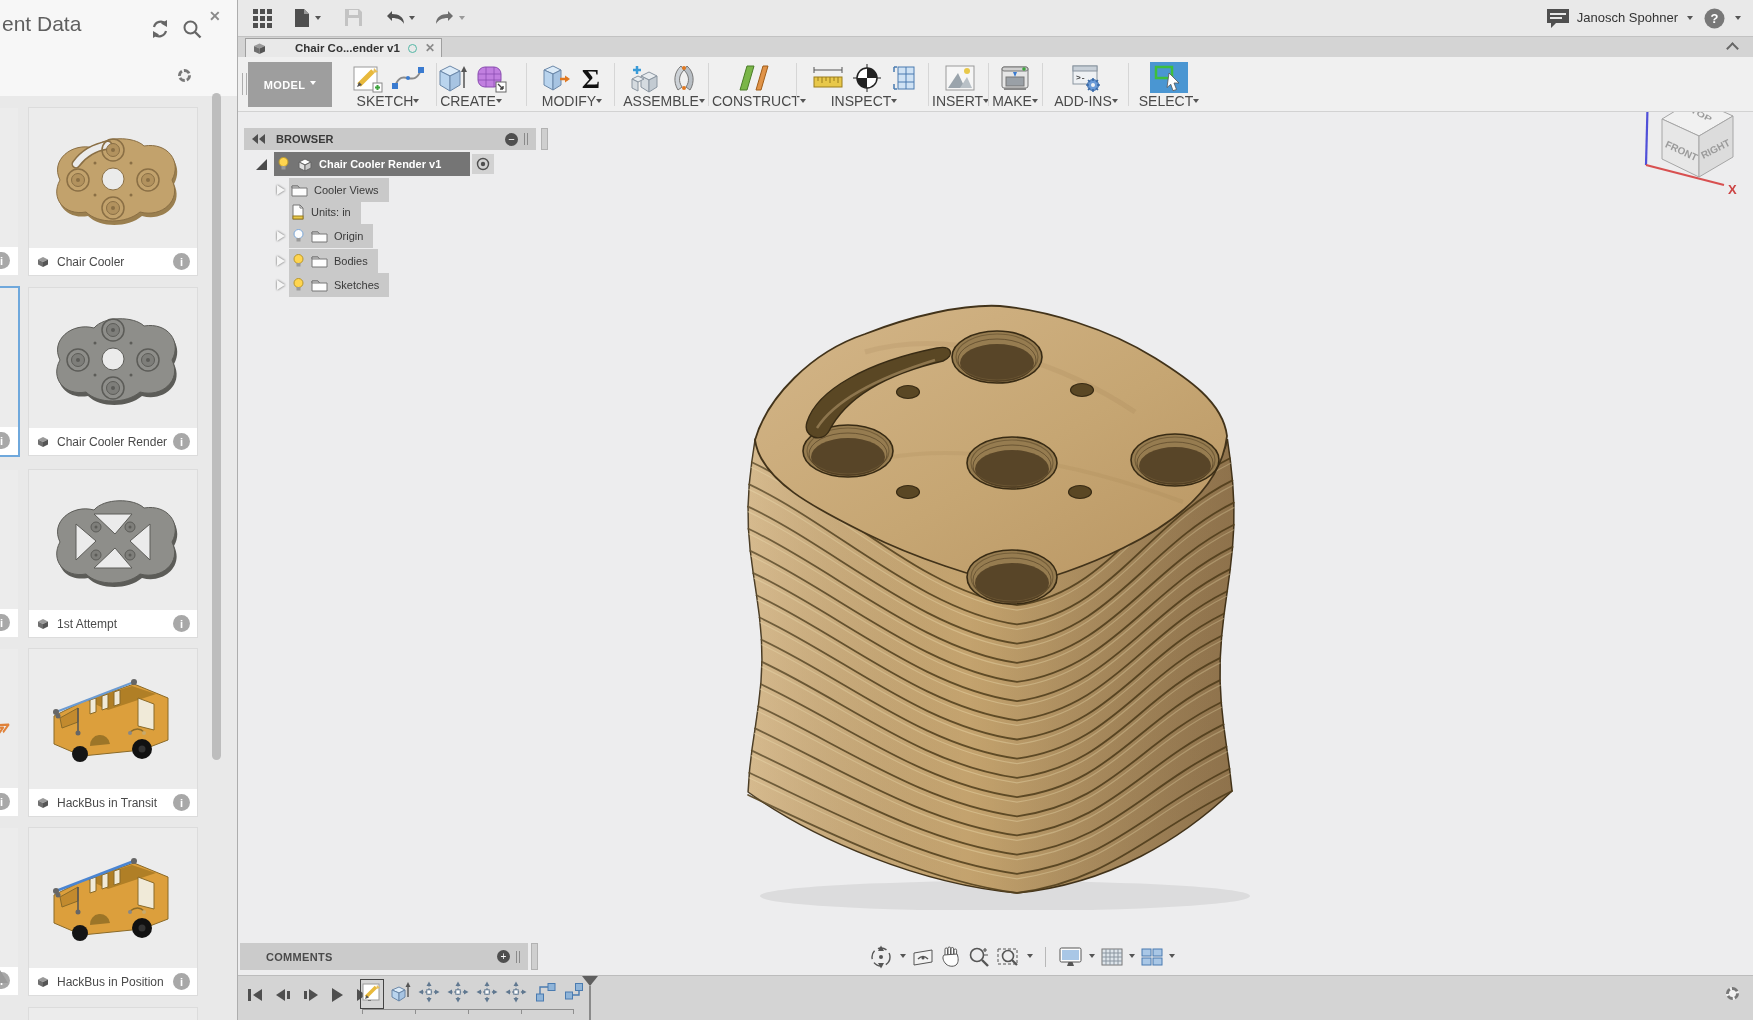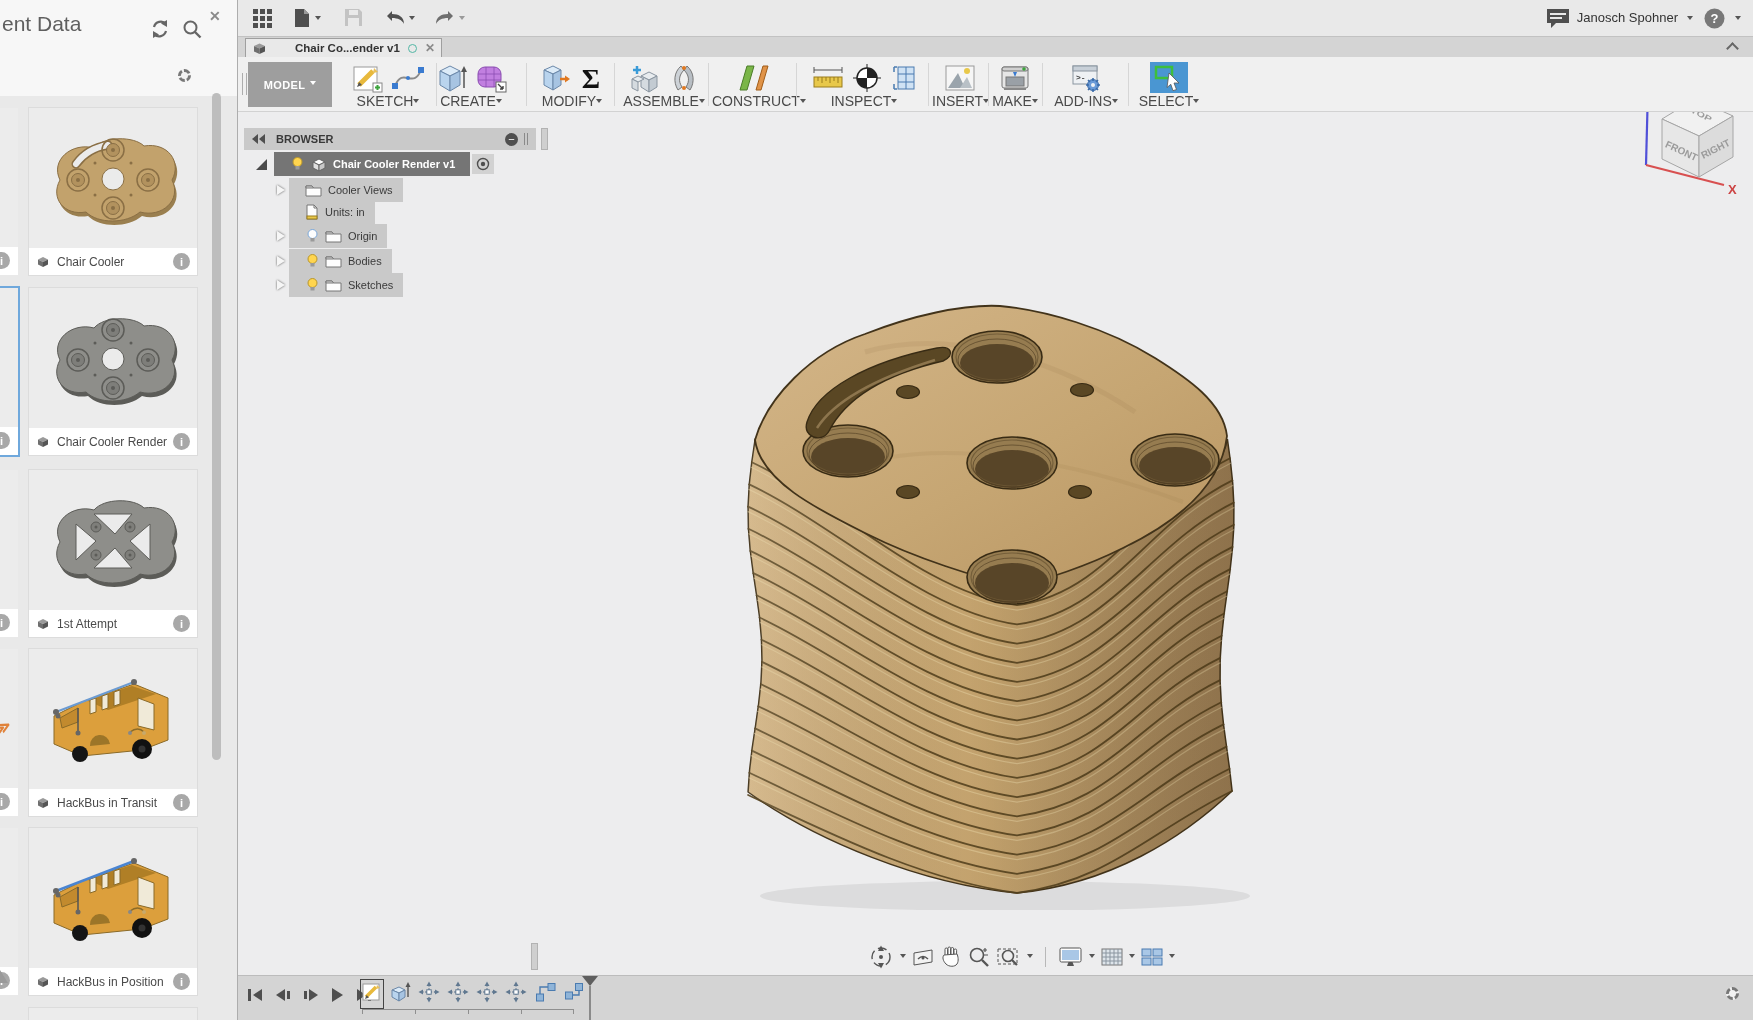--- a/index.html
+++ b/index.html
@@ -49,21 +49,21 @@
   .gearicon{width:13px;height:13px;border:3px dashed #777;border-radius:50%;background:#f2f2f2;cursor:pointer}
 
   
   .browser{position:absolute;left:244px;top:128px;width:310px;height:175px;z-index:25}
   .br-header{position:absolute;left:0;top:0;width:292px;height:22px;background:#c9c9c9;display:flex;align-items:center;padding:0 8px;cursor:default}
   .br-title{font-size:11px;font-weight:bold;color:#3a3a3a;margin-left:10px;flex:1}
   .minus-btn{width:13px;height:13px;border-radius:50%;background:#4f4f4f;color:#fff;font-size:11px;line-height:11px;display:flex;align-items:center;justify-content:center;cursor:pointer}
   .grip-v{width:4px;height:12px;border-left:1.5px solid #8a8a8a;border-right:1.5px solid #8a8a8a;margin-left:6px}
   .handle-strip{position:absolute;left:297px;top:0;width:7px;height:22px;background:#cfcfcf;border:1px solid #b2b2b2;cursor:pointer}
   .tree-row{position:absolute;height:20px;display:flex;align-items:center}
-  .row-bg{height:24px;display:flex;align-items:center;background:#c9c9c9;padding:0 10px 0 16px;cursor:pointer}
+  .row-bg{height:24px;display:flex;align-items:center;background:#c9c9c9;padding:0 10px 0 2px;cursor:pointer}
   .row-bg.dark{background:#757575}
   .tree-label{font-size:11px;color:#3a3a3a;margin-left:6px;white-space:nowrap}
   .tree-label.sel{color:#fff;font-weight:bold}
   .tri-exp{width:0;height:0;border-left:11px solid transparent;border-bottom:11px solid #4a4a4a;cursor:pointer}
   .tri-col{width:0;height:0;border-top:5.5px solid transparent;border-bottom:5.5px solid transparent;border-left:8px solid #f6f6f6;filter:drop-shadow(0 0 1px #555);cursor:pointer}
   .radio-box{width:22px;height:20px;background:#d2d2d2;display:flex;align-items:center;justify-content:center;margin-left:2px;cursor:pointer}
 
   
   .comments{position:absolute;left:240px;top:943px;width:288px;height:27px;background:#cbcbcb;display:flex;align-items:center;padding:0 8px;z-index:20;cursor:default}
   .comments-label{font-size:11px;font-weight:bold;color:#4a4a4a;margin-left:18px;flex:1;letter-spacing:.3px}
@@ -599,20 +599,25 @@
     <line x1="24" y1="92" x2="102" y2="112" stroke="#d85050" stroke-width="2.2"></line>
     <text x="106" y="121" font-size="13" font-weight="bold" fill="#cc4444" font-family="Liberation Sans,sans-serif">X</text>
     <polygon points="40,46 73,26 111,43 77,63" fill="#f1f1f1" stroke="#a6a6a6"></polygon>
     <polygon points="40,46 77,63 77,104 40,86" fill="#e7e7e7" stroke="#a6a6a6"></polygon>
     <polygon points="77,63 111,43 111,84 77,104" fill="#dcdcdc" stroke="#a6a6a6"></polygon>
     <text transform="translate(78,44) rotate(28) scale(1,0.72)" text-anchor="middle" font-size="11" font-weight="bold" fill="#9b9b9b" font-family="Liberation Sans,sans-serif">TOP</text>
     <text transform="translate(58,81) rotate(25)" text-anchor="middle" font-size="10" font-weight="bold" fill="#9b9b9b" font-family="Liberation Sans,sans-serif">FRONT</text>
     <text transform="translate(95,79) rotate(-27)" text-anchor="middle" font-size="10" font-weight="bold" fill="#9b9b9b" font-family="Liberation Sans,sans-serif">RIGHT</text>
   </svg>
 
+  <div class="comments">
+    <span class="comments-label">COMMENTS</span>
+    <span class="plus-btn">+</span>
+    <span class="grip-v"></span>
+  </div>
   <span class="comments-handle"></span>
 
   <div class="navbar">
     <span class="nav-ic">
         <svg width="26" height="24">
           <ellipse cx="12" cy="12" rx="9" ry="9" fill="none" stroke="#555" stroke-width="1.4" stroke-dasharray="9 4"></ellipse>
           <polygon points="12,0.5 9,6 15,6" fill="#555"></polygon>
           <polygon points="12,23.5 9,18 15,18" fill="#555"></polygon>
           <circle cx="12" cy="12" r="2" fill="#555"></circle>
         </svg>

